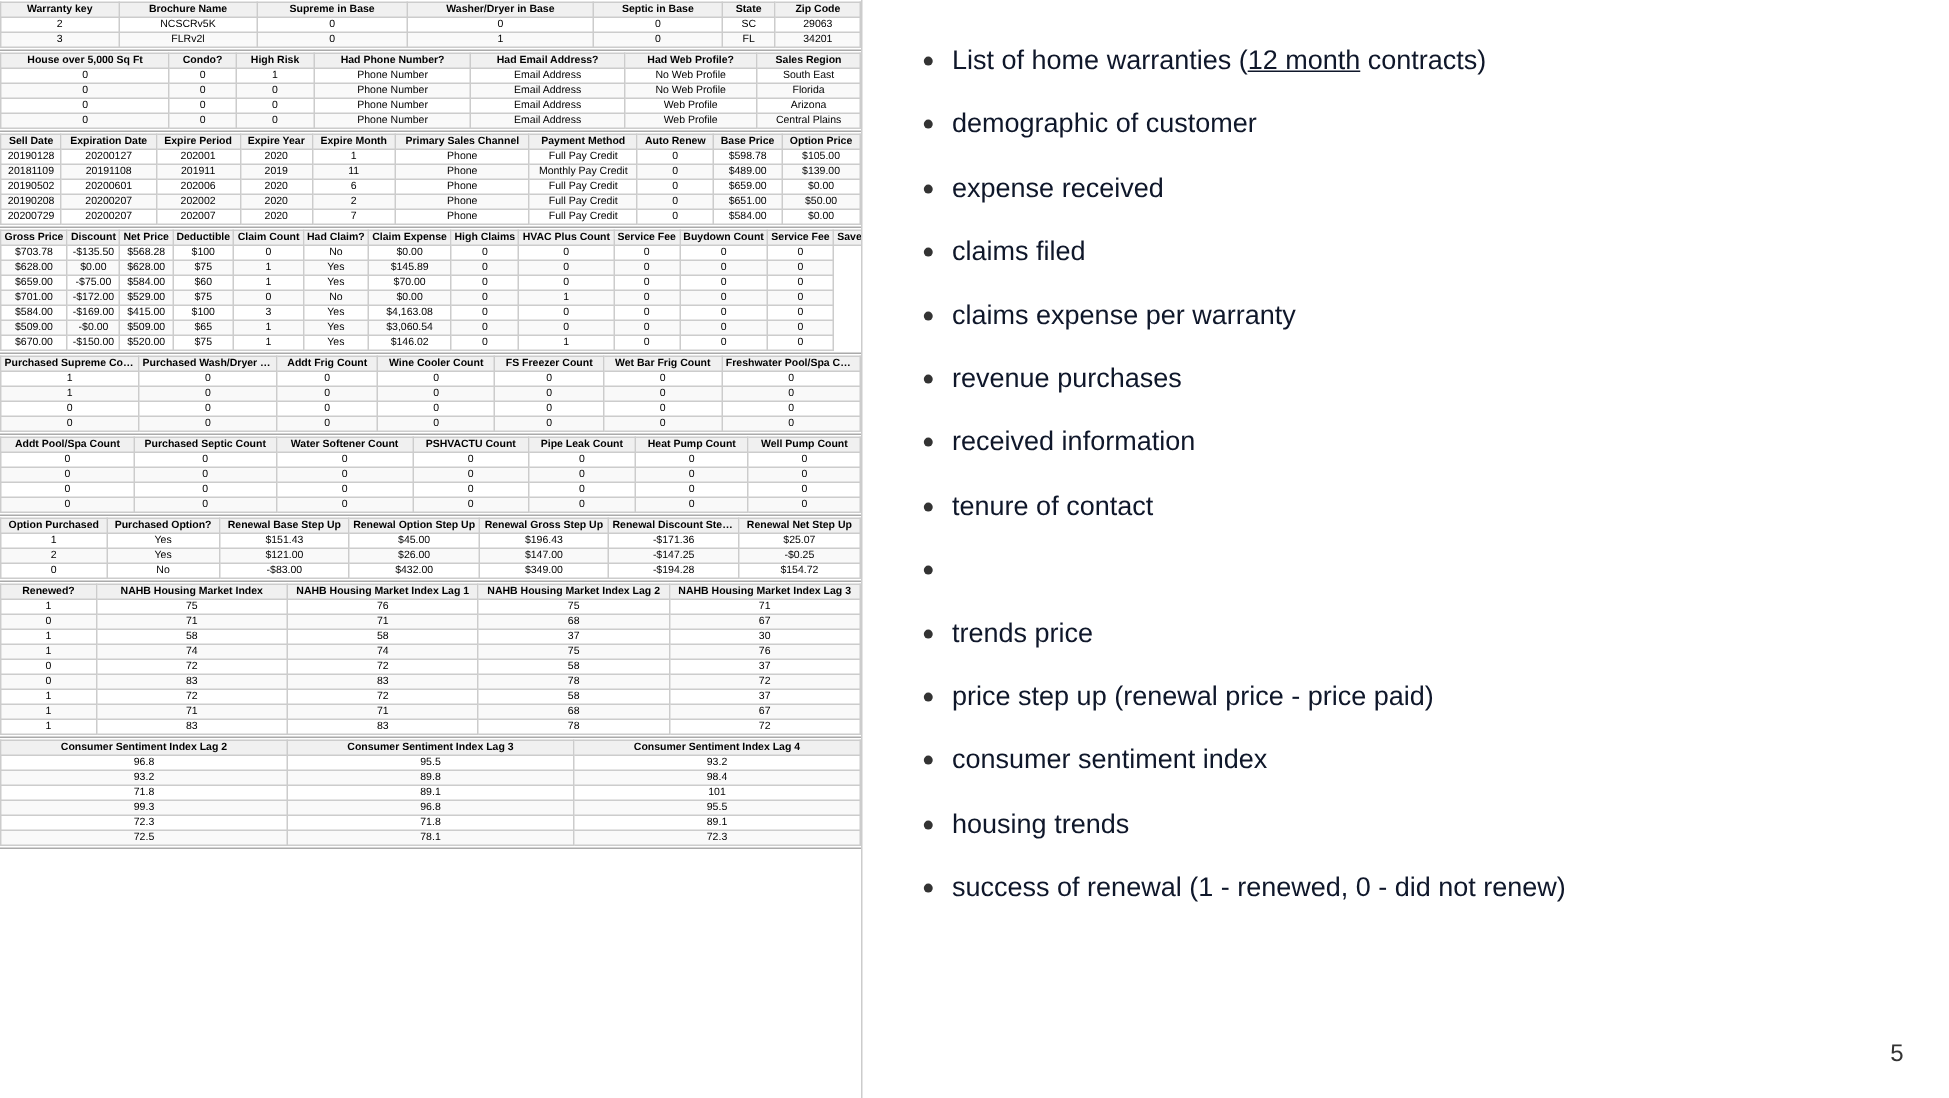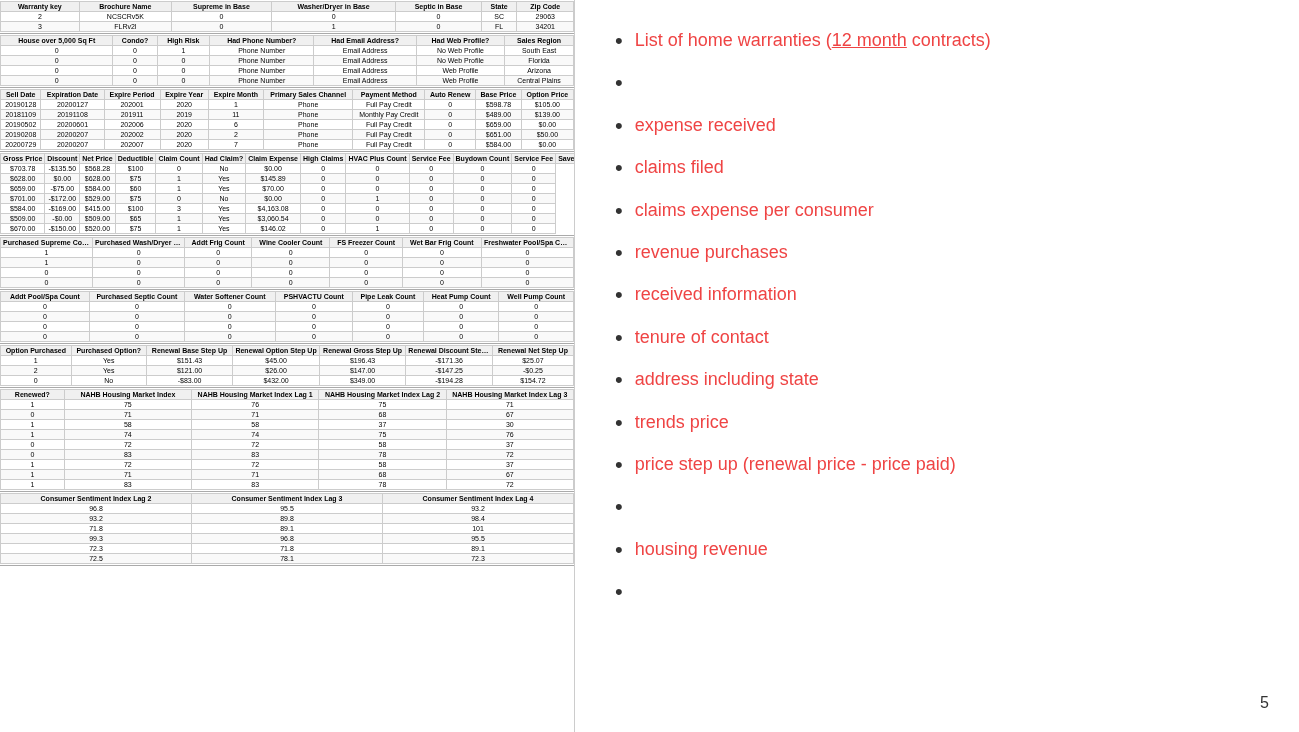--- a/index.html
+++ b/index.html
@@ -71,21 +71,21 @@
 
     .bullet-dot {
       font-size: 22px;
       margin-right: 12px;
       line-height: 1.2;
       color: #333;
     }
 
     .bullet-text {
       font-size: 18px;
-      color: #ef4444;
+      color: #0f172a;
     }
 
     .underline {
       text-decoration: underline;
     }
 
     .page-number {
       position: absolute;
       bottom: 20px;
       right: 30px;
@@ -676,74 +676,76 @@
 
   <div class="bullet-item">
     <span class="bullet-dot">•</span>
     <span class="bullet-text">
       List of home warranties (<span class="underline">12 month</span> contracts)
     </span>
   </div>
 
   <div class="bullet-item">
     <span class="bullet-dot">•</span>
+    <span class="bullet-text">demographic of customer</span>
   </div>
 
   <div class="bullet-item">
     <span class="bullet-dot">•</span>
     <span class="bullet-text">expense received</span>
   </div>
 
   <div class="bullet-item">
     <span class="bullet-dot">•</span>
     <span class="bullet-text">claims filed</span>
   </div>
 
   <div class="bullet-item">
     <span class="bullet-dot">•</span>
-    <span class="bullet-text">claims expense per consumer</span>
+    <span class="bullet-text">claims expense per warranty</span>
   </div>
 
   <div class="bullet-item">
     <span class="bullet-dot">•</span>
     <span class="bullet-text">revenue purchases</span>
   </div>
 
   <div class="bullet-item">
     <span class="bullet-dot">•</span>
     <span class="bullet-text">received information</span>
   </div>
 
   <div class="bullet-item">
     <span class="bullet-dot">•</span>
     <span class="bullet-text">tenure of contact</span>
   </div>
 
   <div class="bullet-item">
     <span class="bullet-dot">•</span>
-    <span class="bullet-text">address including state</span>
   </div>
 
   <div class="bullet-item">
     <span class="bullet-dot">•</span>
     <span class="bullet-text">trends price</span>
   </div>
 
   <div class="bullet-item">
     <span class="bullet-dot">•</span>
     <span class="bullet-text">price step up (renewal price -  price paid)</span>
   </div>
 
   <div class="bullet-item">
     <span class="bullet-dot">•</span>
-  </div>
-
-  <div class="bullet-item">
-    <span class="bullet-dot">•</span>
-    <span class="bullet-text">housing revenue</span>
-  </div>
-
-  <div class="bullet-item">
-    <span class="bullet-dot">•</span>
+    <span class="bullet-text">consumer sentiment index</span>
+  </div>
+
+  <div class="bullet-item">
+    <span class="bullet-dot">•</span>
+    <span class="bullet-text">housing trends</span>
+  </div>
+
+  <div class="bullet-item">
+    <span class="bullet-dot">•</span>
+    <span class="bullet-text">success of renewal (1 - renewed, 0 - did not renew)</span>
   </div>
 
   <div class="page-number">5</div>
 </div>
 
 </body></html>

